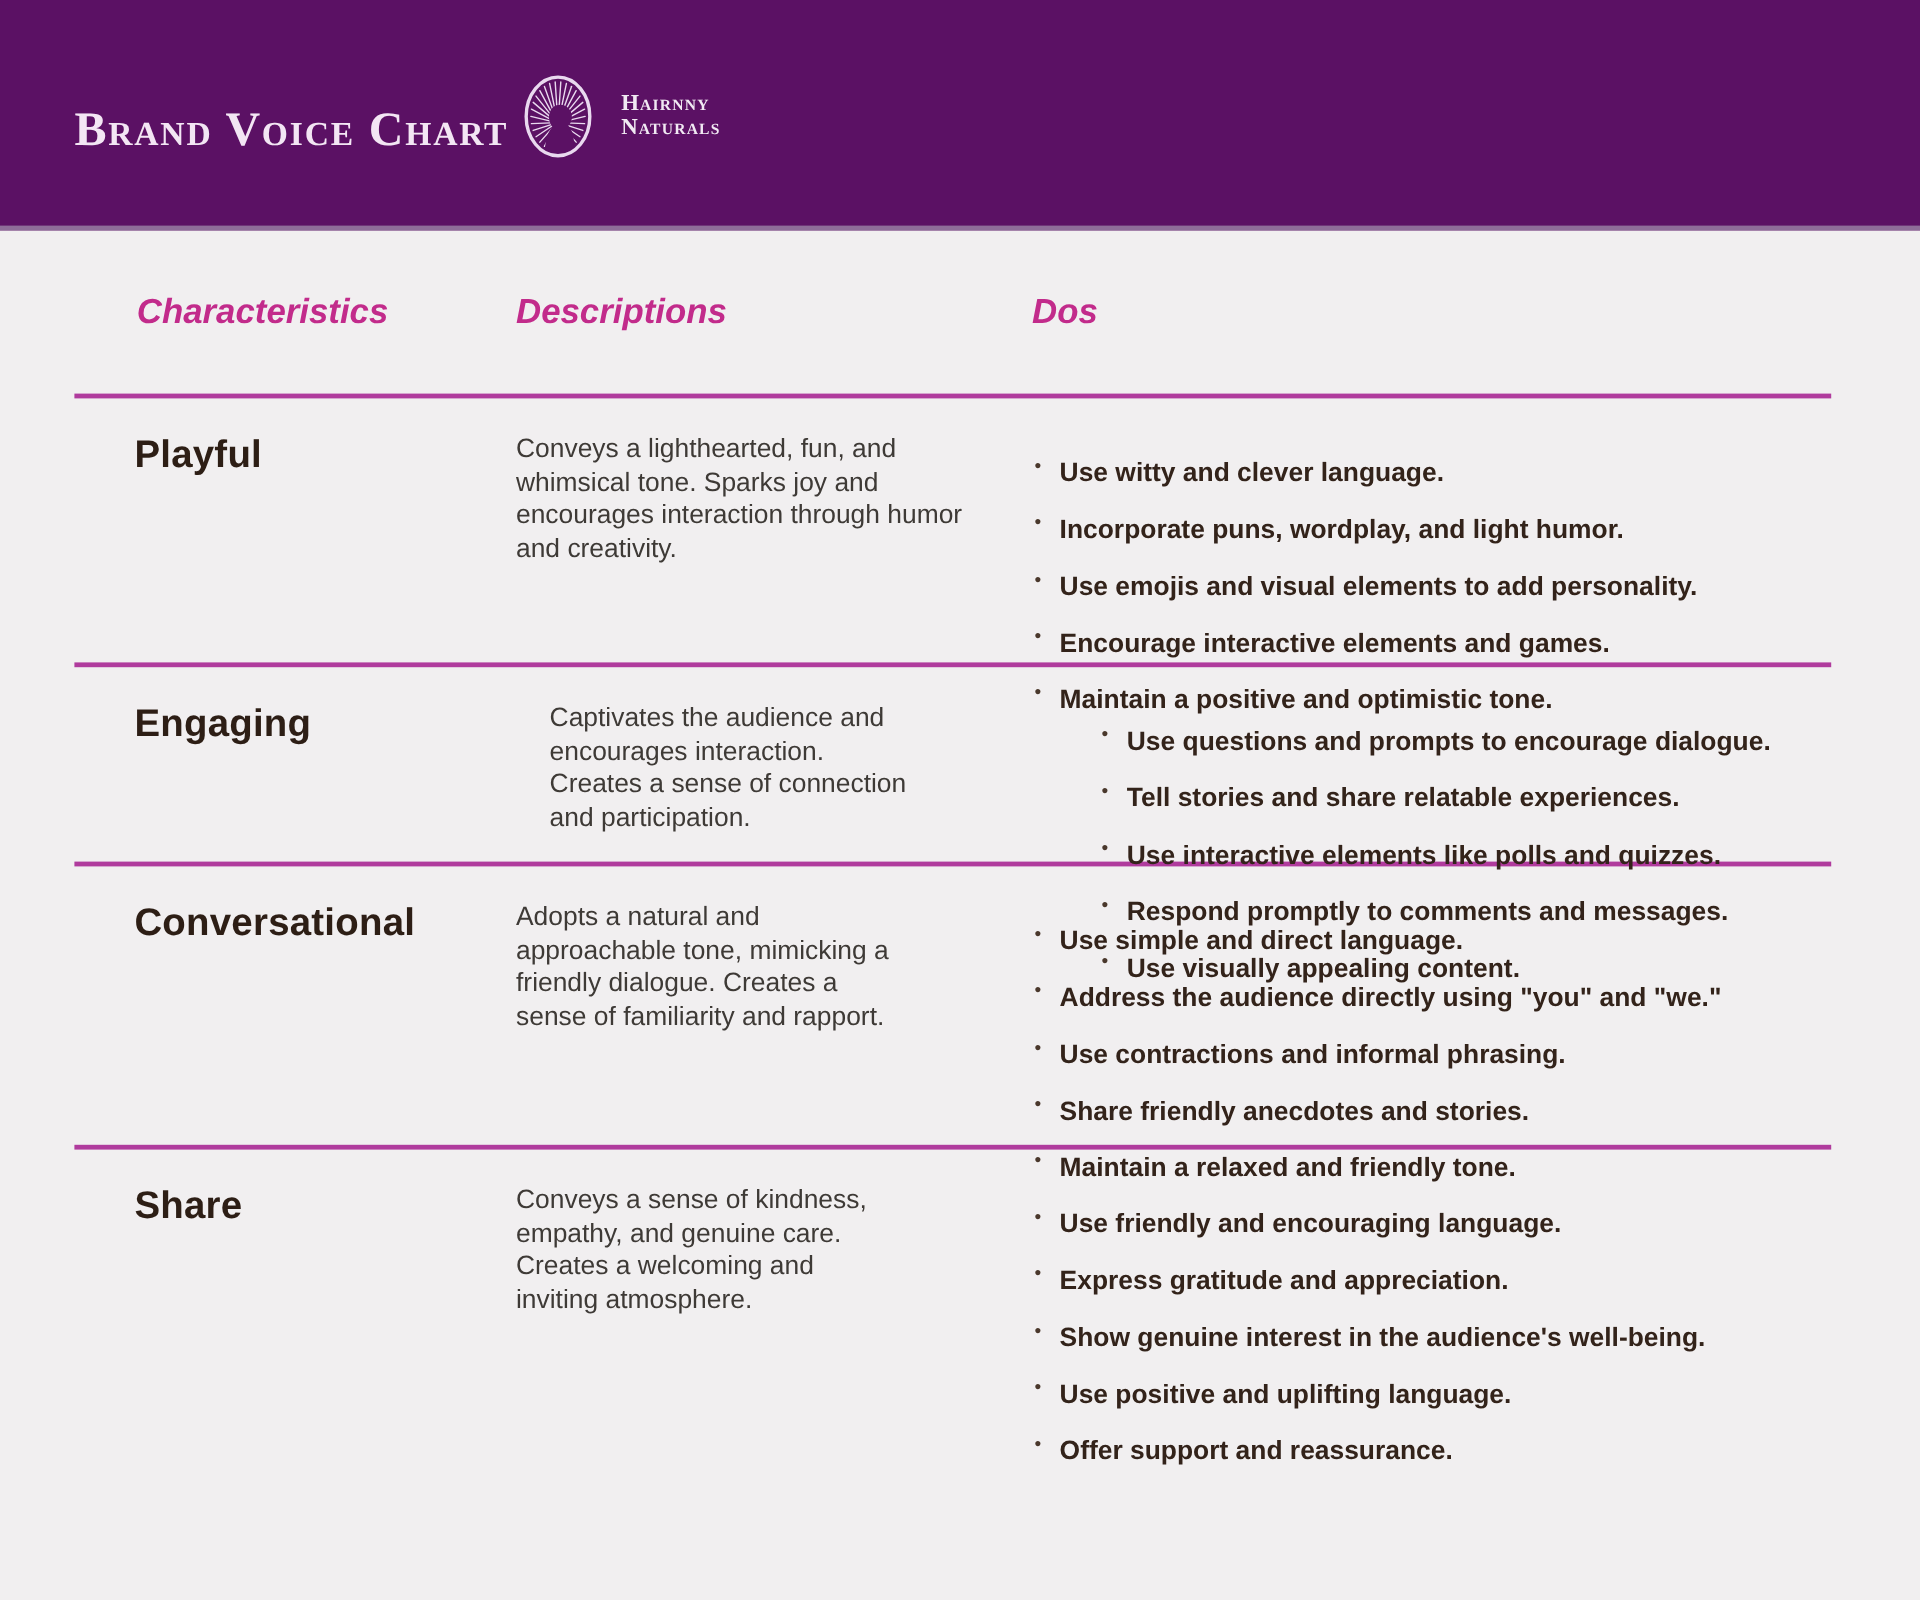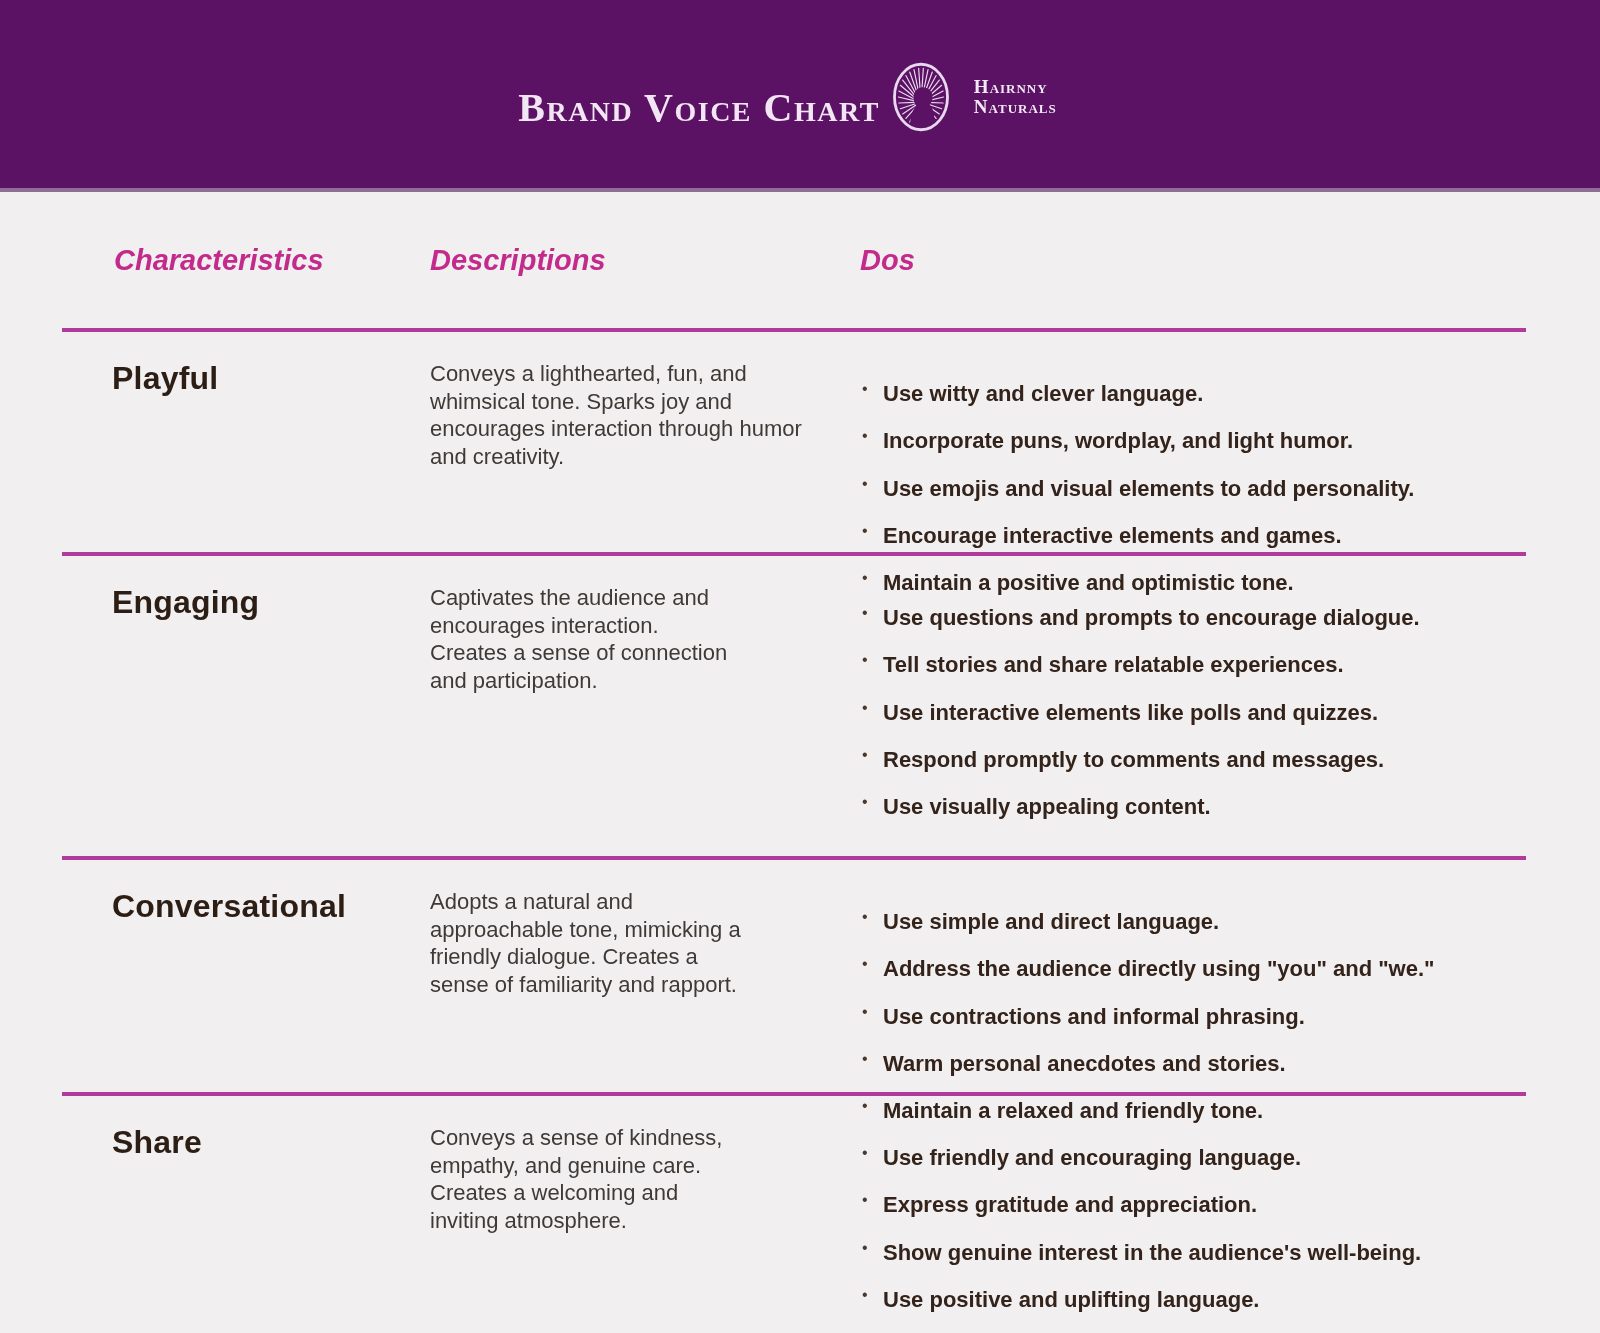--- a/index.html
+++ b/index.html
@@ -14,22 +14,22 @@
     overflow: hidden;
   }
 
   
   .topbar {
     height: 192px;
     background: #5b1164;
     border-bottom: 4px solid #8e6d99;
     display: flex;
     align-items: center;
-    justify-content: center;
-    padding: 0 140px 0 115px;
+    justify-content: flex-start;
+    padding: 0 140px 0 62px;
   }
   .doc-title {
     font-family: "Liberation Serif", serif;
     font-variant: small-caps;
     font-weight: 700;
     font-size: 40px;
     letter-spacing: 1.5px;
     color: #f3e6f4;
     margin-top: 26px;
   }
@@ -68,21 +68,21 @@
     font-style: italic;
     font-weight: 700;
     font-size: 29px;
     color: #c22b8b;
   }
   .colhead.first { padding-left: 52px; }
 
   .row { padding-top: 28px; }
   .row + .row { border-top: 4px solid #b03b9d; }
   .row-1 { height: 220px; }
-  .row-2 { height: 304px; }
+  .row-2 { height: 166px; gap: 28px; }
   .row-3 { height: 236px; }
   .row-4 { height: 294px; }
 
   .cell-char h2 {
     padding-left: 50px;
     font-size: 32px;
     font-weight: 700;
     color: #2d1e15;
     letter-spacing: 0.2px;
   }
@@ -216,21 +216,21 @@
         <h2>Conversational</h2>
       </div>
       <div class="cell cell-desc">
         <p>Adopts a natural and approachable tone, mimicking a friendly dialogue. Creates a sense of familiarity and rapport.</p>
       </div>
       <div class="cell cell-dos">
         <ul class="dos-list">
             <li>Use simple and direct language.</li>
             <li>Address the audience directly using "you" and "we."</li>
             <li>Use contractions and informal phrasing.</li>
-            <li>Warm personal anecdotes and stories.</li>
+            <li>Share friendly anecdotes and stories.</li>
             <li>Maintain a relaxed and friendly tone.</li>
           </ul>
       </div>
     </div>
 
     <div class="grid-row row row-4">
       <div class="cell cell-char">
         <h2>Share</h2>
       </div>
       <div class="cell cell-desc">

